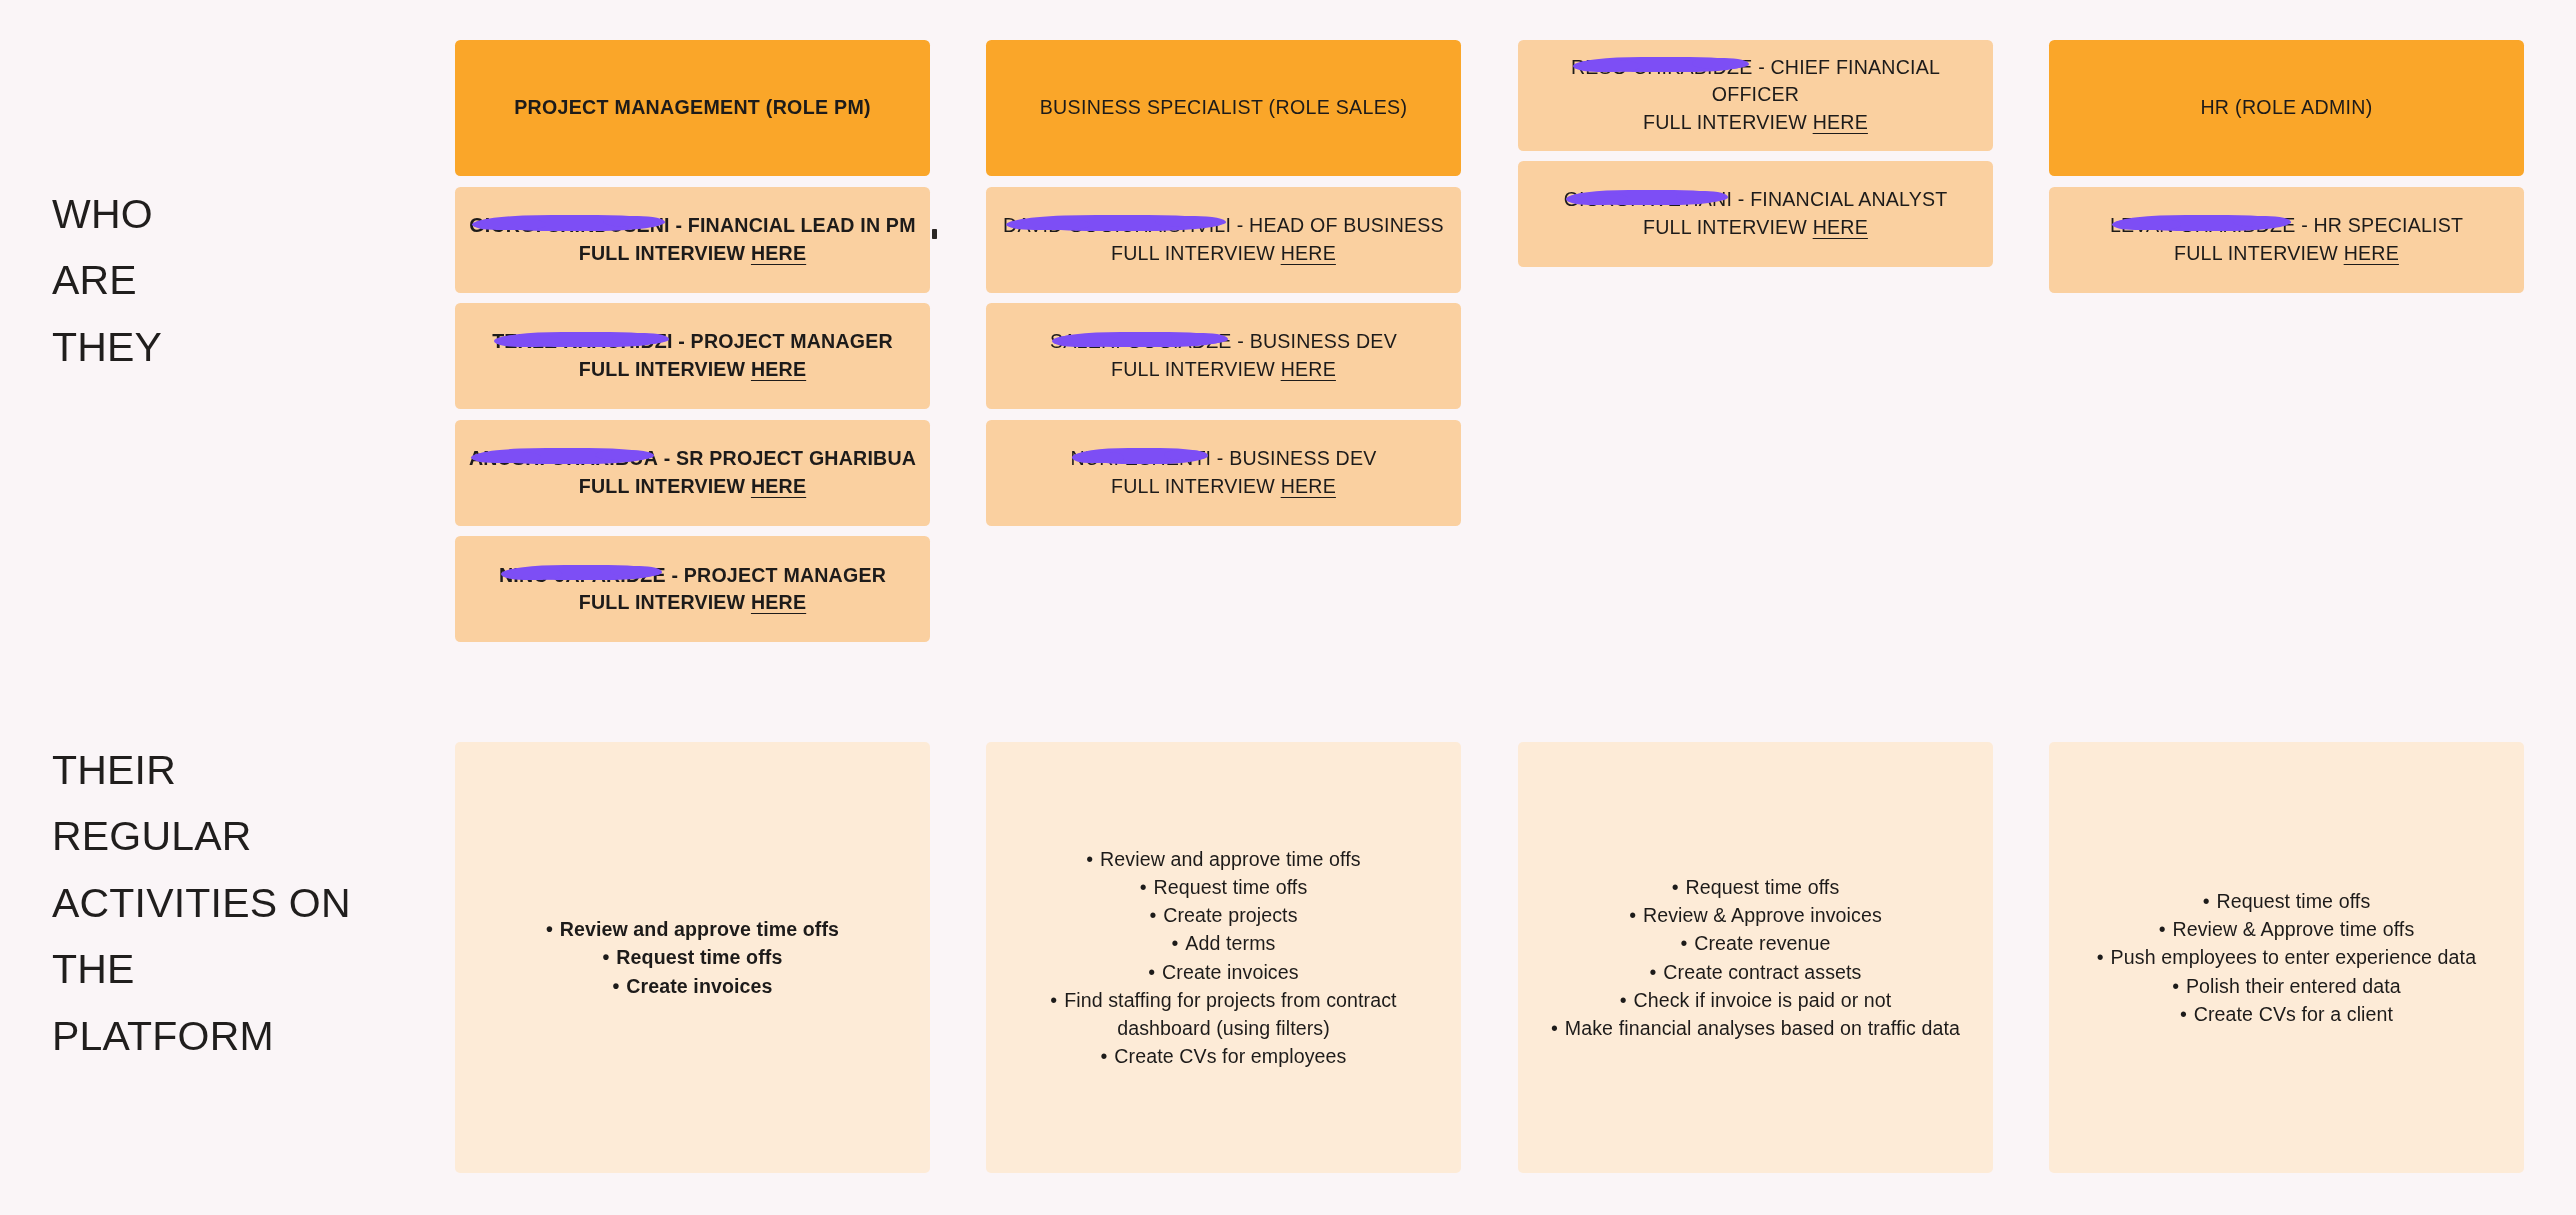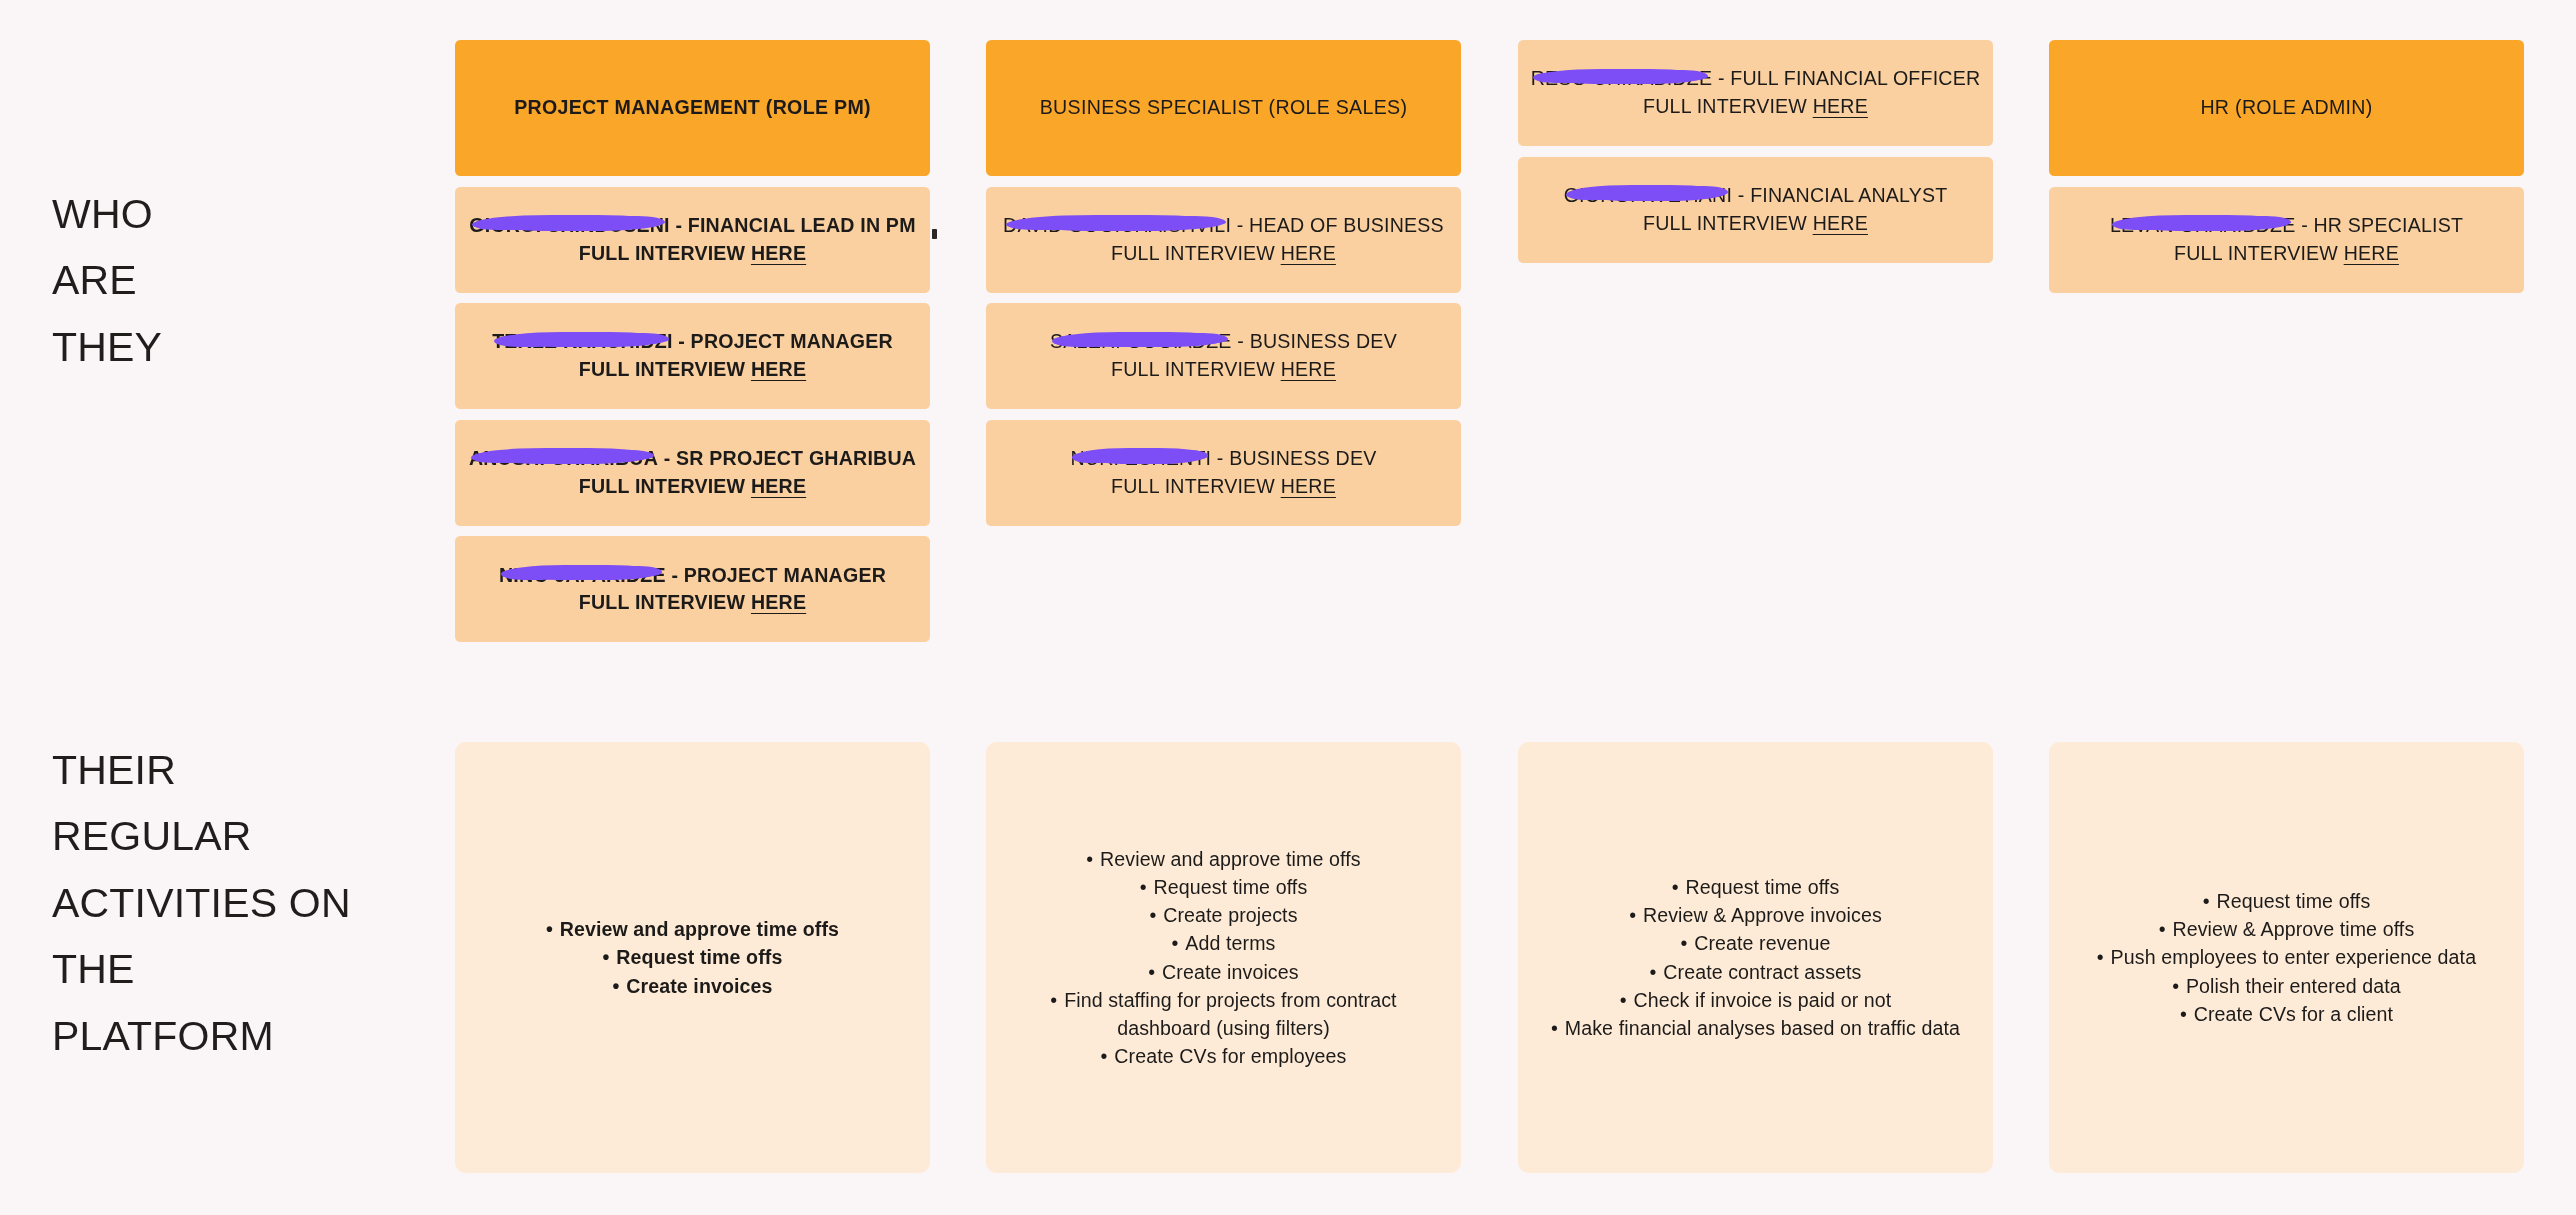--- a/index.html
+++ b/index.html
@@ -134,21 +134,21 @@
   }
   .interview-link {
     text-decoration: underline;
     text-underline-offset: 3.8px;
     cursor: pointer;
   }
 
   
   .activities-panel {
     background: #fdebd7;
-    border-radius: 11px;
+    border-radius: 5px;
     height: 431px;
     display: flex;
     align-items: center;
     justify-content: center;
     box-sizing: border-box;
     padding: 15px 19.6px;
   }
   .activities-list {
     list-style: disc;
     margin: 0;
@@ -299,21 +299,21 @@
   </div>
 
   <div class="column col-3 top-stack">
 
     <div class="person-card">
       <div class="person-line">
         <span class="person-name-wrap">
           <span>RESO CHIKABIDZE</span>
           <span class="redaction"></span>
         </span>
-        <span>- FULL FINANCIAL OFFICER</span>
+        <span>- CHIEF FINANCIAL OFFICER</span>
       </div>
       <div class="person-line">
         <span>FULL INTERVIEW </span><a class="interview-link">HERE</a>
       </div>
     </div>
 
     <div class="person-card">
       <div class="person-line">
         <span class="person-name-wrap">
           <span>GIORGI KVETIANI</span>

